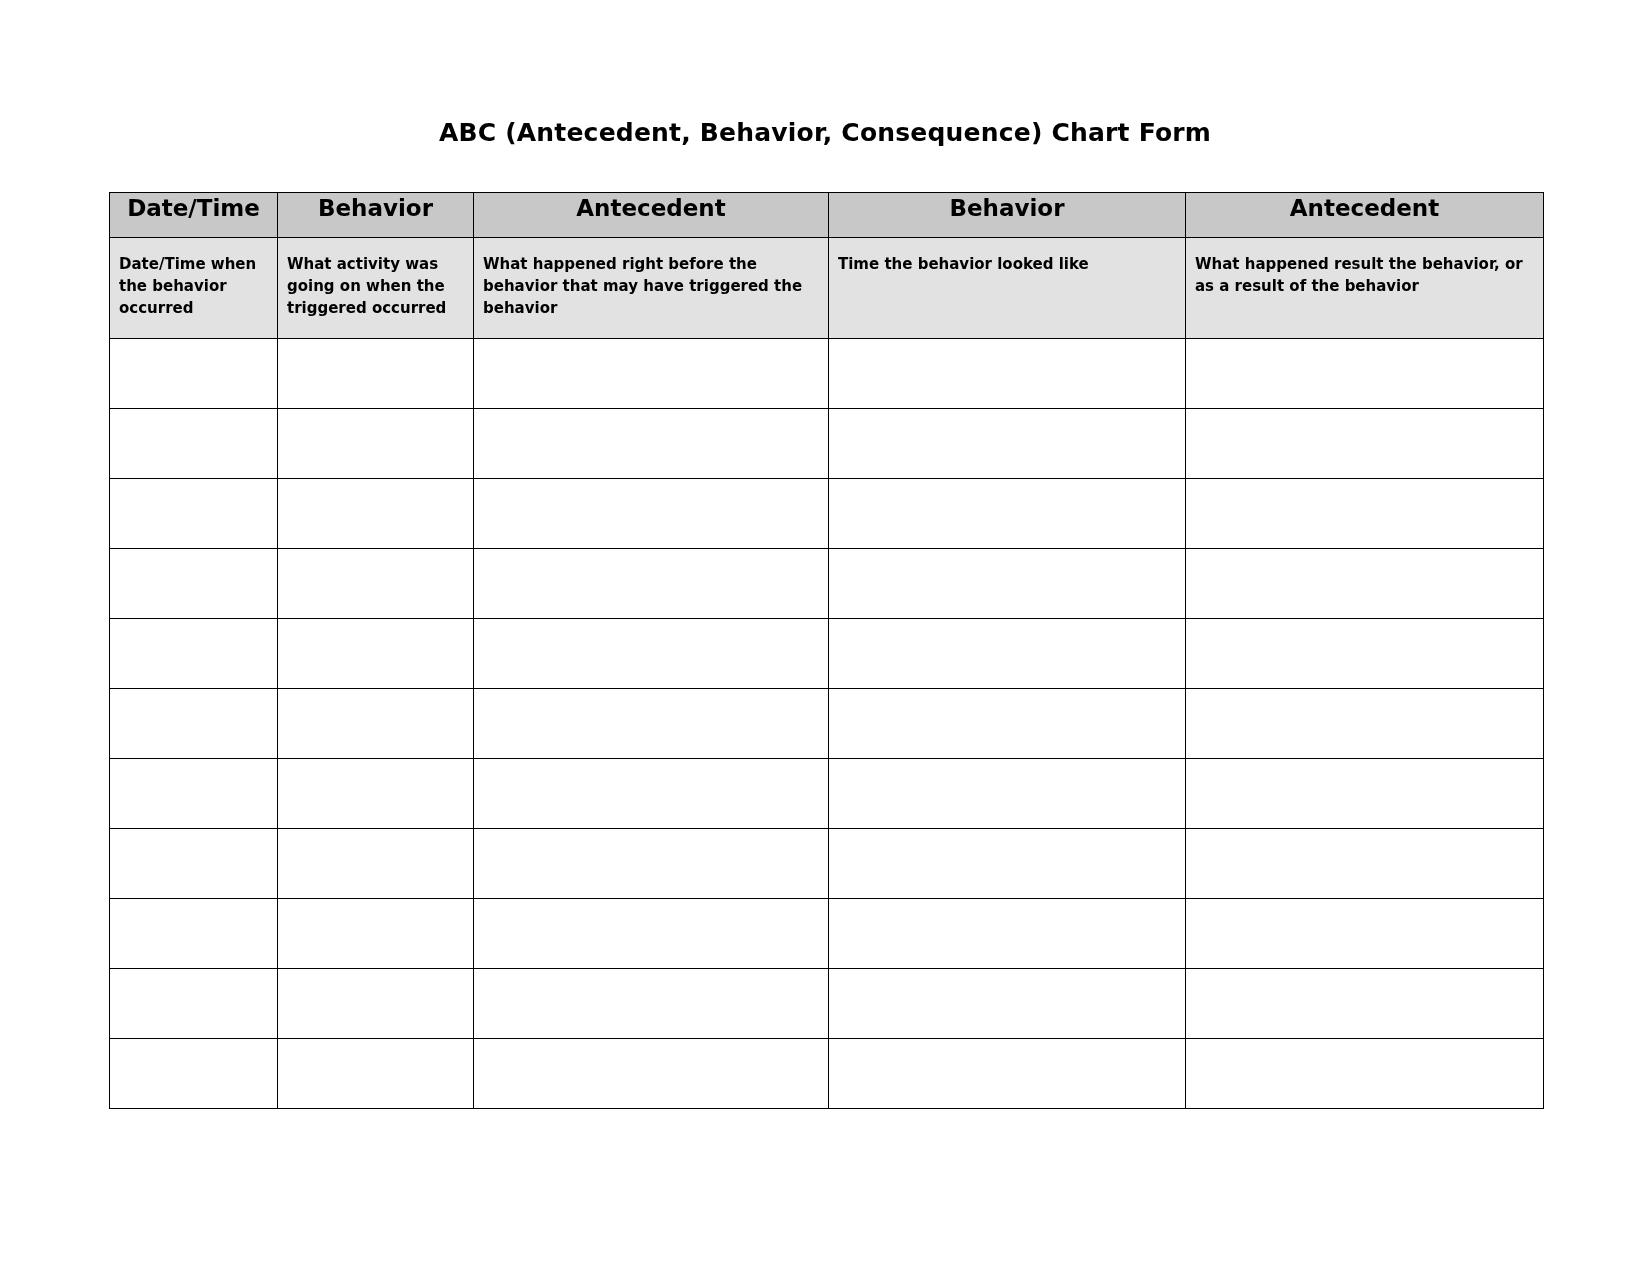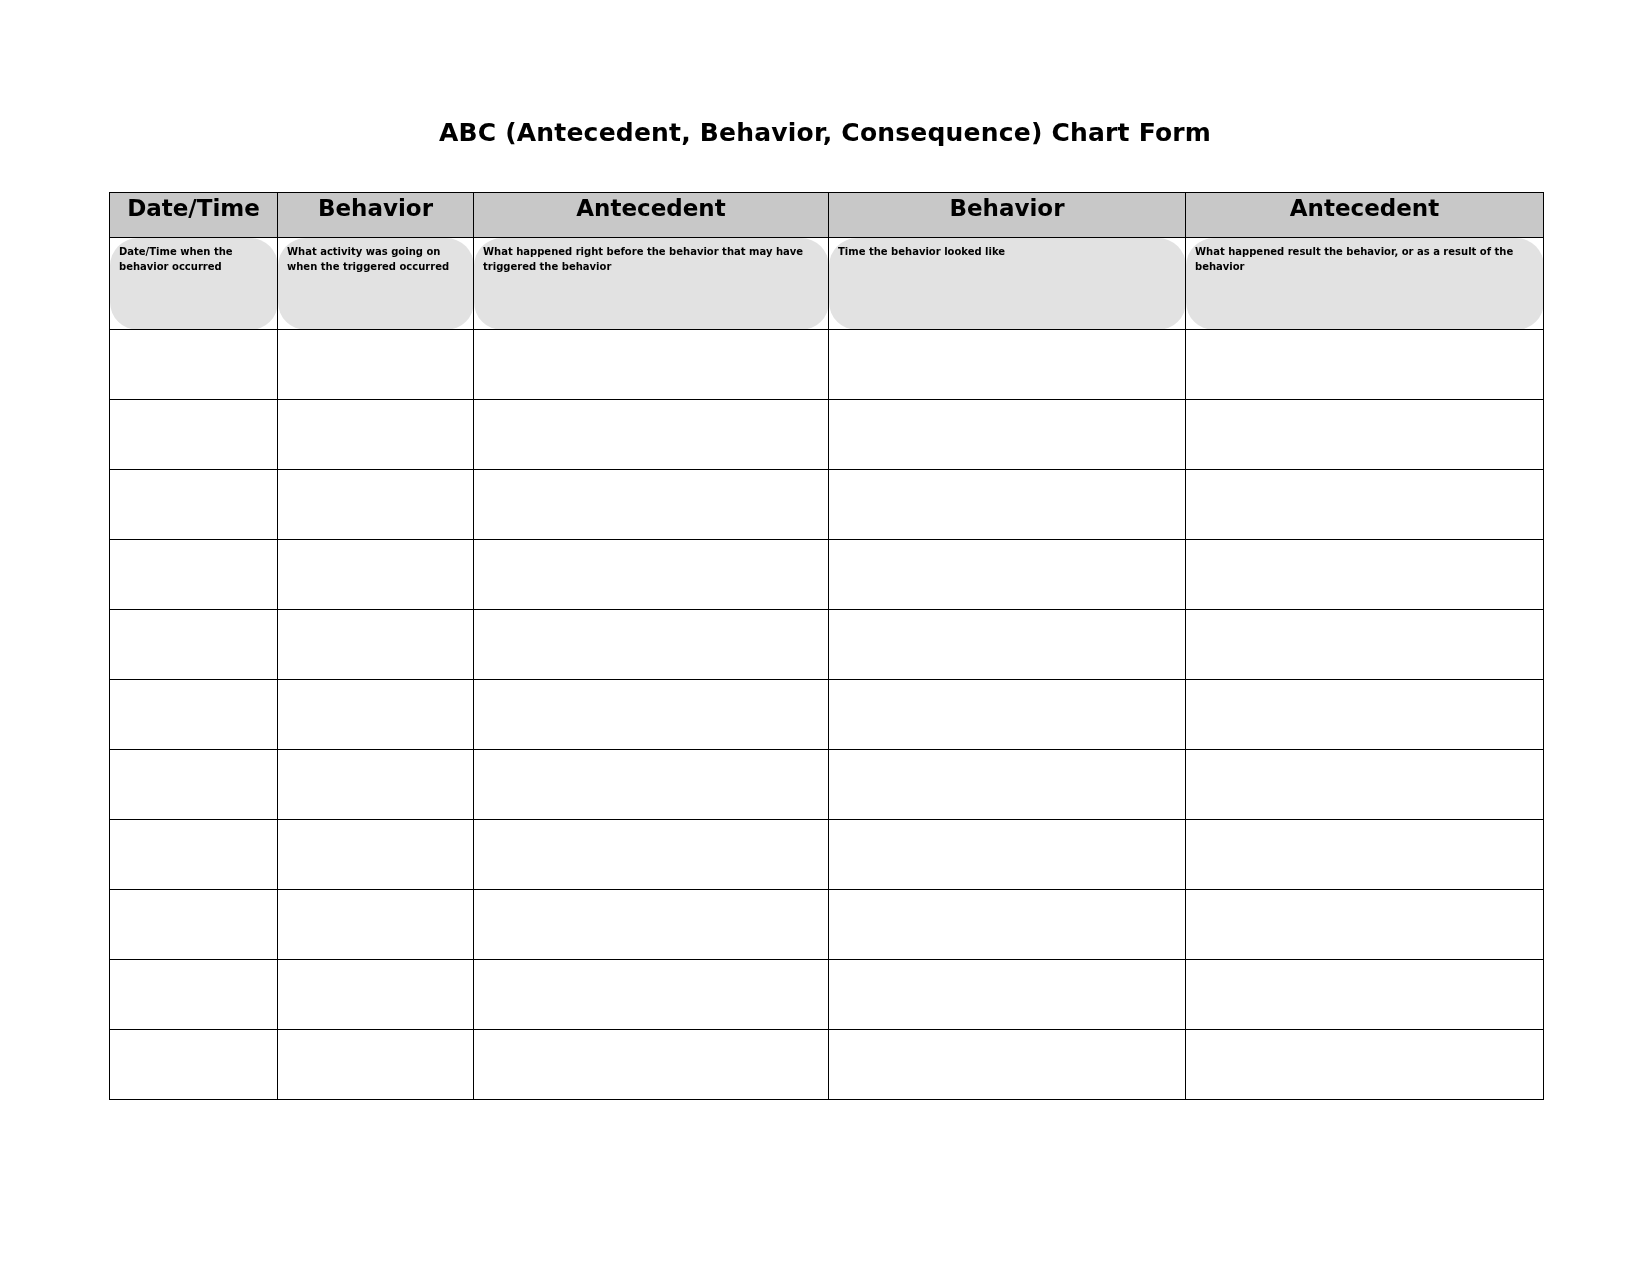--- a/index.html
+++ b/index.html
@@ -63,26 +63,25 @@
     font-family: "DejaVu Sans", sans-serif;
     font-size: 23px;
     font-weight: bold;
     padding: 3px 4px 5px 4px;
     line-height: 1.05;
   }
   tr.desc-row td {
     background: #e2e2e2;
     height: 78px;
     font-family: "DejaVu Sans", sans-serif;
-    font-size: 10px;
+    font-size: 15px;
     font-weight: bold;
     line-height: 1.45;
-    padding: 7px 9px 6px 9px;
+    padding: 16px 9px 6px 9px;
     text-align: left;
-    border-radius: 28px;
   }
   tr.desc-row td .u {
   }
   tr.blank-row td {
     height: 69px;
     background: #ffffff;
   }
 </style>
 </head>
 <body>

